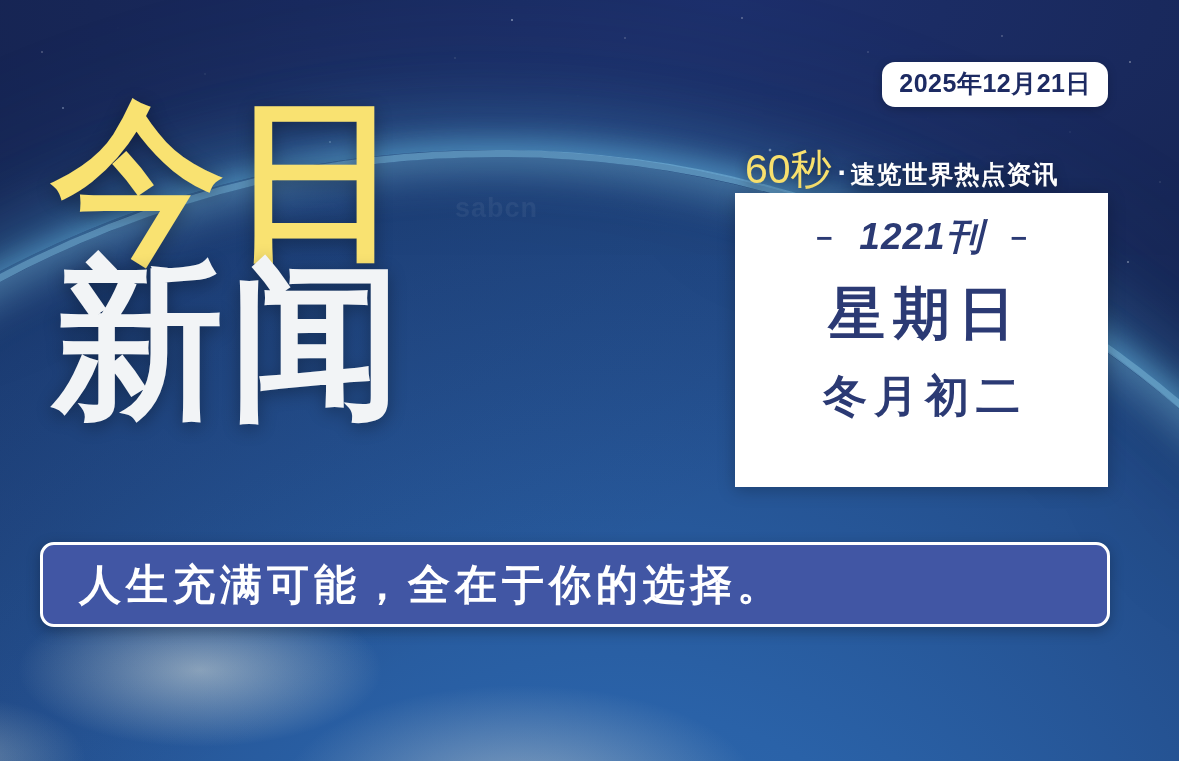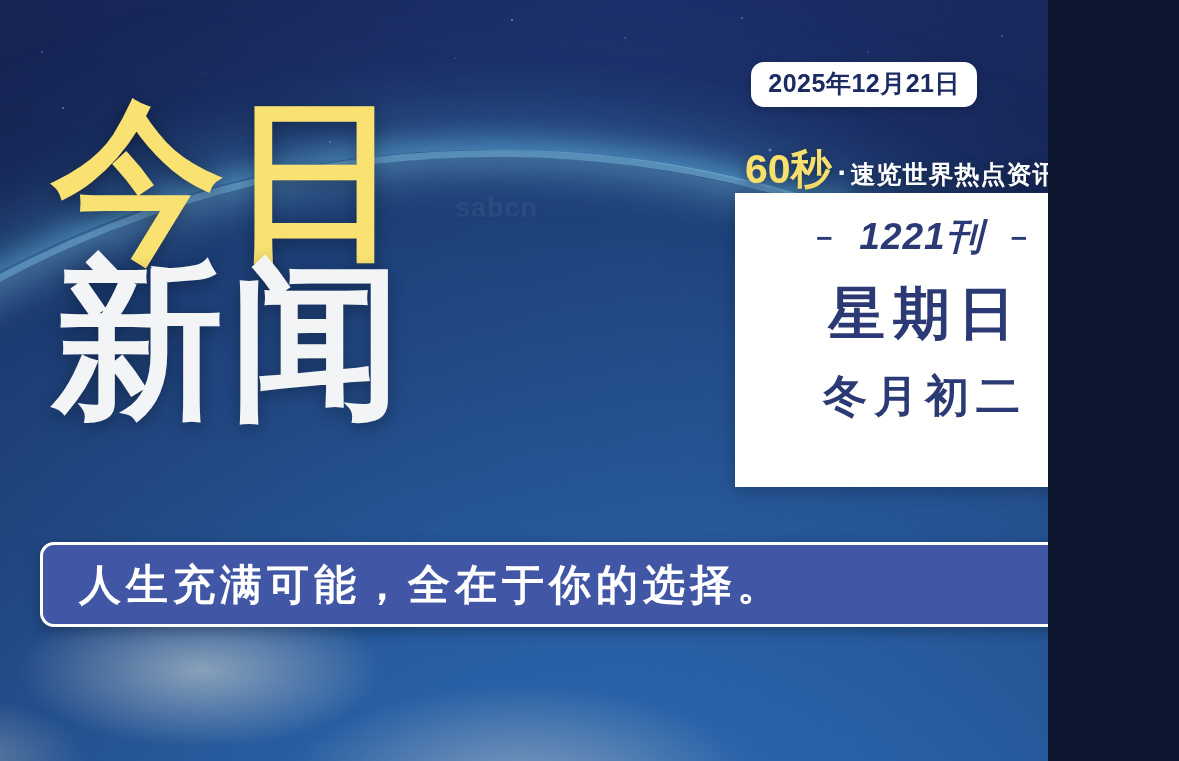--- a/index.html
+++ b/index.html
@@ -6,21 +6,21 @@
     margin: 0;
     padding: 0;
     background: #0d1830;
   }
   body {
     font-family: "Liberation Sans", "DejaVu Sans", sans-serif;
   }
 
   #poster {
     position: relative;
-    width: 1048px;
+    width: 1179px;
     height: 761px;
     overflow: hidden;
     background: #16255c;
   }
 
   
   .space-bg {
     position: absolute;
     inset: 0;
     background:
@@ -193,21 +193,21 @@
     position: absolute;
     left: 745px;
     top: 142px;
     display: flex;
     align-items: baseline;
     white-space: nowrap;
     text-shadow: 0 3px 12px rgba(0,0,0,.40);
   }
   .sixty-num {
     font-size: 41px;
-    font-weight: 700;
+    font-weight: 400;
     color: #f8e06d;
     letter-spacing: 0px;
   }
   .sixty-dot {
     font-size: 30px;
     font-weight: 900;
     color: #ffffff;
     margin: 0 3px 0 6px;
   }
   .sixty-rest {

